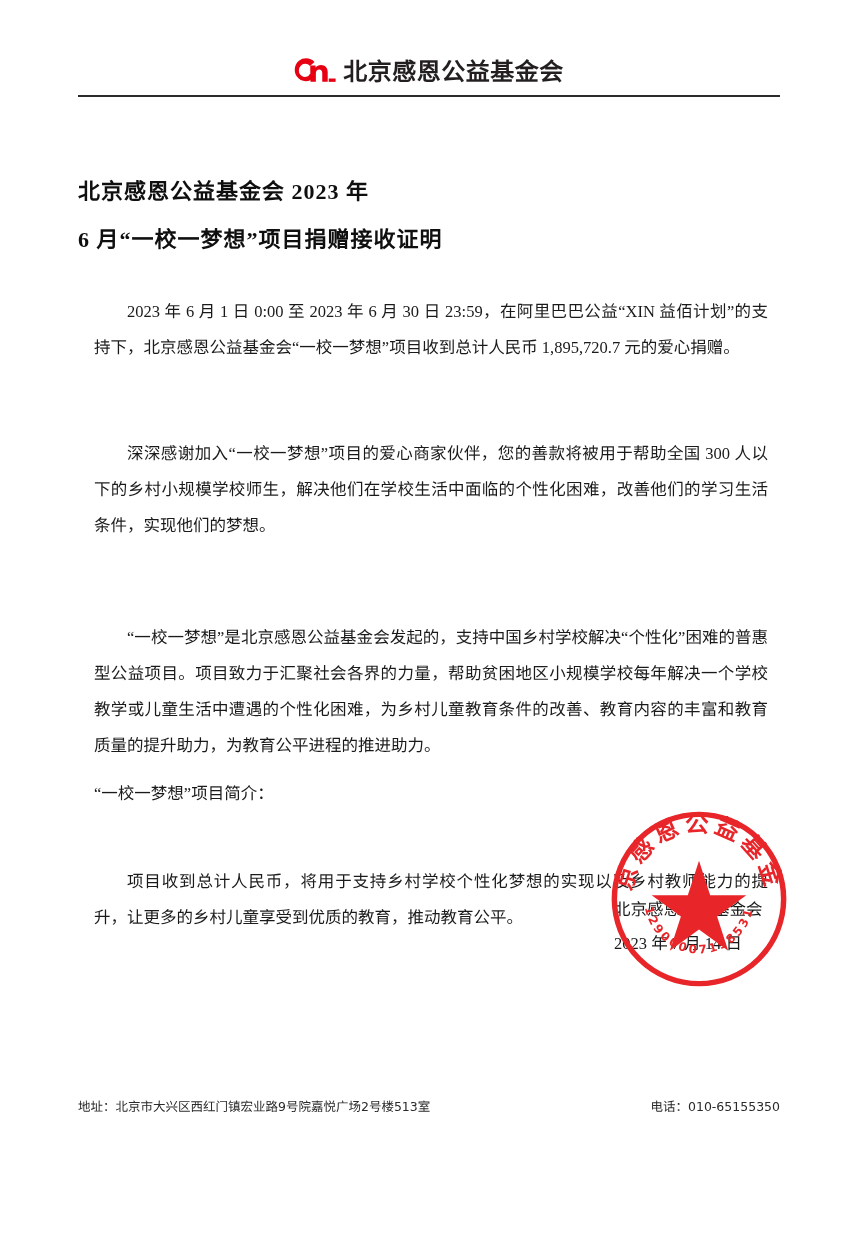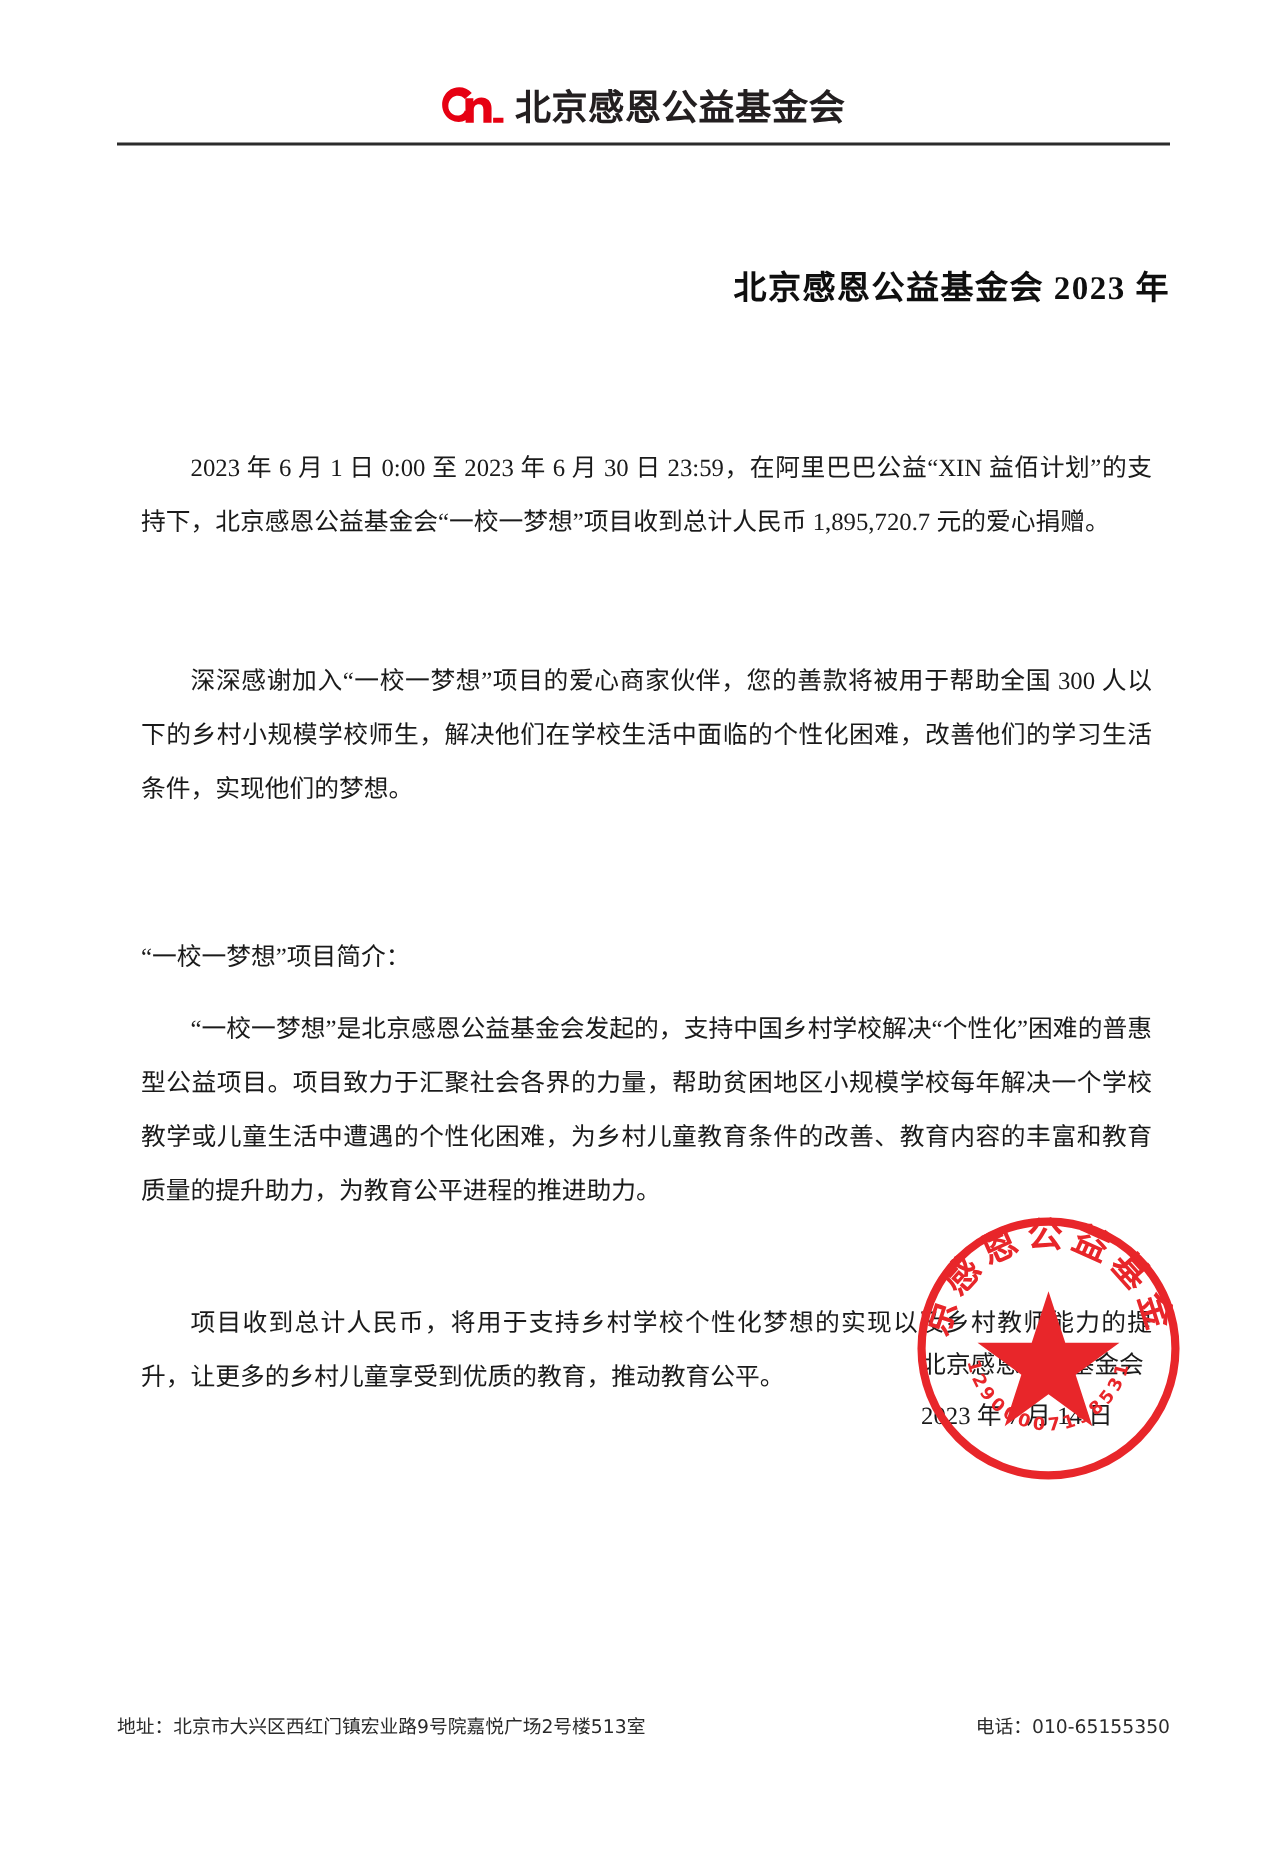--- a/index.html
+++ b/index.html
@@ -61,21 +61,21 @@
     height: 0;
     border-top: 2px solid #2b2b2b;
   }
 
   
   .doc-title {
     position: absolute;
     top: 168px;
     left: 78px;
     width: 702px;
-    text-align: right;
+    text-align: left;
   }
   .doc-title .tline {
     font-size: 22px;
     font-weight: bold;
     line-height: 48px;
     letter-spacing: 1px;
     color: #0f0f0f;
     white-space: nowrap;
   }
 
@@ -122,21 +122,21 @@
     left: 608px;
     width: 182px;
     height: 182px;
     z-index: 3;
     pointer-events: none;
   }
 
   
   .footer {
     position: absolute;
-    top: 1140px;
+    top: 1096px;
     left: 78px;
     width: 702px;
     display: flex;
     justify-content: space-between;
     align-items: baseline;
     font-family: "DejaVu Sans", "Liberation Sans", sans-serif;
     font-size: 12.5px;
     color: #2a2a2a;
     white-space: nowrap;
   }
@@ -156,35 +156,36 @@
           <path d="M36.4 23.3 L43.6 23.3 L43.6 26.8 L36.4 26.8 Z" fill="#E60012"></path>
         </svg>
       </span>
       <span class="org-name-head">北京感恩公益基金会</span>
     </div>
   </div>
   <div class="header-rule"></div>
 
   <div class="doc-title">
     <div class="tline">北京感恩公益基金会 2023 年</div>
+    <div class="tline">6 月“一校一梦想”项目捐赠接收证明</div>
   </div>
 
   <div class="body-area">
 
     <p class="para indent">2023 年 6 月 1 日 0:00 至 2023 年 6 月 30 日 23:59，在阿里巴巴公益“XIN 益佰计划”的支持下，北京感恩公益基金会“一校一梦想”项目收到总计人民币 1,895,720.7 元的爱心捐赠。</p>
 
     <div class="gap-md"></div>
 
     <p class="para indent">深深感谢加入“一校一梦想”项目的爱心商家伙伴，您的善款将被用于帮助全国 300 人以下的乡村小规模学校师生，解决他们在学校生活中面临的个性化困难，改善他们的学习生活条件，实现他们的梦想。</p>
 
     <div class="gap-lg"></div>
 
+    <p class="para indent">“一校一梦想”是北京感恩公益基金会发起的，支持中国乡村学校解决“个性化”困难的普惠型公益项目。项目致力于汇聚社会各界的力量，帮助贫困地区小规模学校每年解决一个学校教学或儿童生活中遭遇的个性化困难，为乡村儿童教育条件的改善、教育内容的丰富和教育质量的提升助力，为教育公平进程的推进助力。</p>
+
     <p class="para">“一校一梦想”项目简介：</p>
-
-    <p class="para indent">“一校一梦想”是北京感恩公益基金会发起的，支持中国乡村学校解决“个性化”困难的普惠型公益项目。项目致力于汇聚社会各界的力量，帮助贫困地区小规模学校每年解决一个学校教学或儿童生活中遭遇的个性化困难，为乡村儿童教育条件的改善、教育内容的丰富和教育质量的提升助力，为教育公平进程的推进助力。</p>
 
     <div class="gap-sm"></div>
 
     <p class="para indent">项目收到总计人民币，将用于支持乡村学校个性化梦想的实现以及乡村教师能力的提升，让更多的乡村儿童享受到优质的教育，推动教育公平。</p>
   </div>
 
   <div class="signature-block">
     <div class="sig-line">北京感恩公益基金会</div>
     <div class="sig-line">2023 年 7 月 14 日</div>
   </div>

